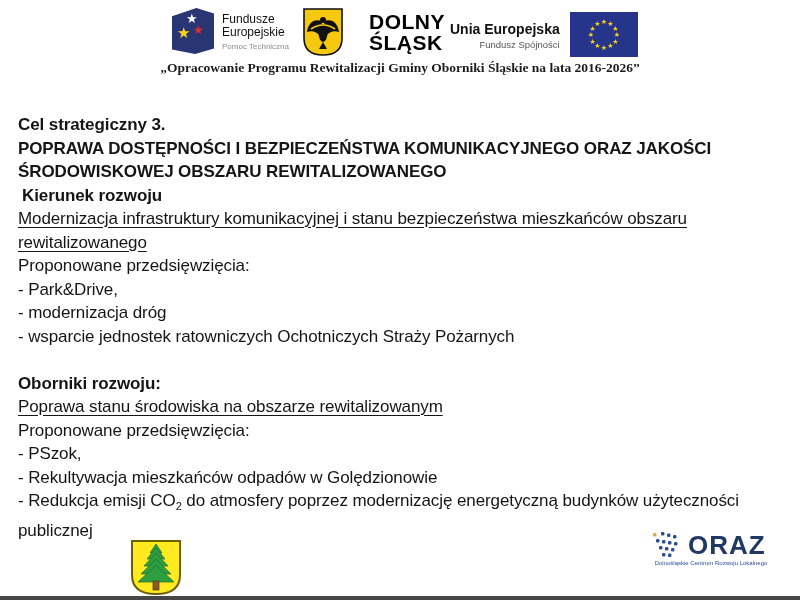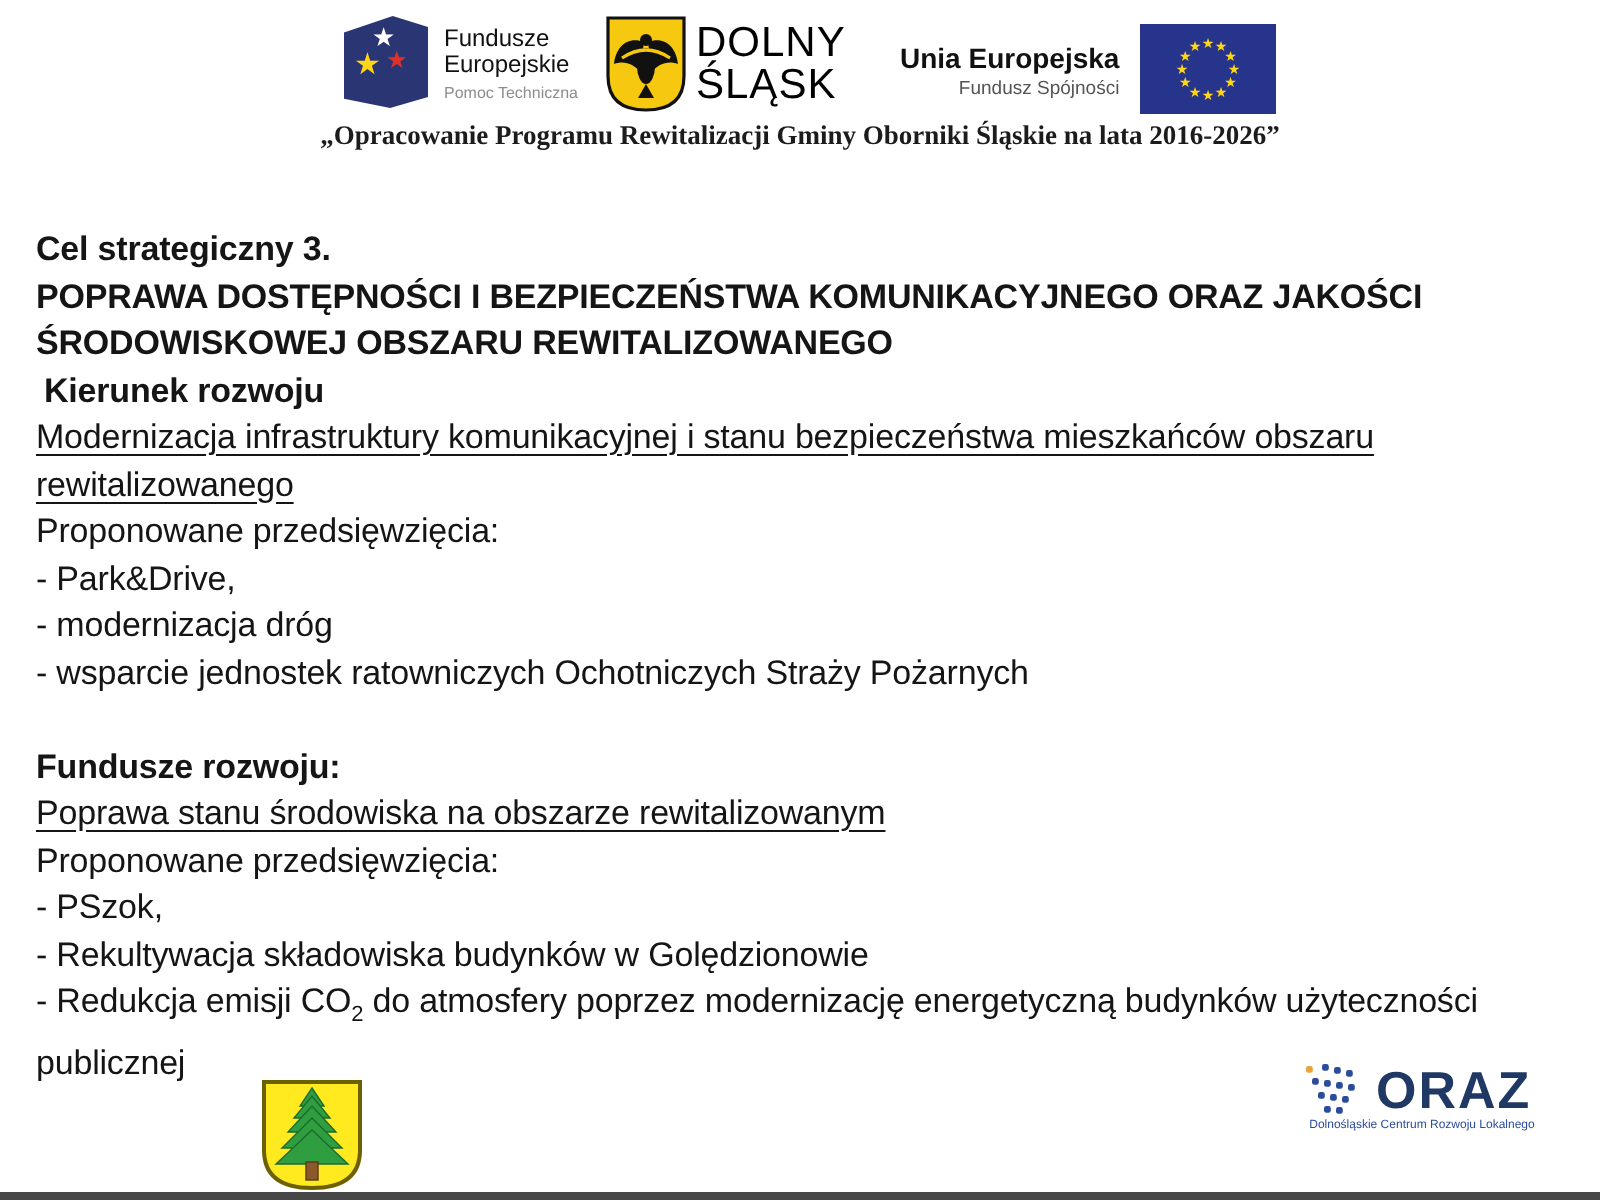--- a/index.html
+++ b/index.html
@@ -13,21 +13,21 @@
   .fe-flag{position:relative;width:42px;height:46px;background:#2a3674;
     clip-path:polygon(0 18%,58% 0,100% 12%,100% 88%,55% 100%,0 90%);}
   .fe-flag .st{position:absolute;font-size:13px;line-height:13px;}
   .fe-flag .st.white{color:#ffffff;left:14px;top:4px;}
   .fe-flag .st.yellow{color:#ffd617;left:5px;top:18px;font-size:15px;}
   .fe-flag .st.red{color:#e03127;left:21px;top:16px;font-size:12px;}
   .fe-text{margin-left:8px;padding-top:2px;}
   .fe-title{font-weight:normal;font-size:12px;line-height:13px;color:#111;}
   .fe-sub{font-size:8px;color:#8d8d8d;margin-top:3px;}
   .logo-ds{left:302px;}
-  .ds-text{margin-left:4px;font-weight:normal;font-size:21px;line-height:21px;
+  .ds-text{margin-left:25px;font-weight:bold;font-size:21px;line-height:21px;
     letter-spacing:.5px;color:#000;}
   .logo-eu{left:450px;top:12px;}
   .eu-text{text-align:right;margin-right:10px;padding-top:2px;}
   .eu-title{font-weight:bold;font-size:14px;line-height:15px;color:#111;}
   .eu-sub{font-size:9.5px;color:#555;margin-top:2px;}
   
   .quote{position:absolute;top:60px;left:0;width:800px;text-align:center;
     font-family:"Liberation Serif",serif;font-weight:bold;font-size:13.5px;color:#1c1c1c;}
   .disclaimer{position:absolute;top:84px;left:0;width:800px;text-align:center;
     font-style:italic;font-weight:bold;font-size:8px;line-height:10px;color:#1d1d1d;}
@@ -111,25 +111,25 @@
 
   <div class="body-text">
     <div class="b">Cel strategiczny 3.</div>
     <div class="b">POPRAWA DOSTĘPNOŚCI I BEZPIECZEŃSTWA KOMUNIKACYJNEGO ORAZ JAKOŚCI ŚRODOWISKOWEJ OBSZARU REWITALIZOWANEGO</div>
     <div class="b indent">Kierunek rozwoju</div>
     <div class="u">Modernizacja infrastruktury komunikacyjnej i stanu bezpieczeństwa mieszkańców obszaru rewitalizowanego</div>
     <div>Proponowane przedsięwzięcia:</div>
     <div>- Park&amp;Drive,</div>
     <div>- modernizacja dróg</div>
     <div>- wsparcie jednostek ratowniczych Ochotniczych Straży Pożarnych</div>
-    <div class="sec2 b">Fundusze rozwoju:</div>
+    <div class="sec2 b">Oborniki rozwoju:</div>
     <div class="u">Poprawa stanu środowiska na obszarze rewitalizowanym</div>
     <div>Proponowane przedsięwzięcia:</div>
     <div>- PSzok,</div>
-    <div>- Rekultywacja składowiska budynków w Golędzionowie</div>
+    <div>- Rekultywacja mieszkańców odpadów w Golędzionowie</div>
     <div><span>- Redukcja emisji CO</span><sub>2</sub><span> do atmosfery poprzez modernizację energetyczną budynków użyteczności publicznej</span></div>
   </div>
 
   <div class="crest">
     <svg width="52" height="58" viewBox="0 0 52 58">
       <path d="M2 2 H50 V36 Q50 55 26 55 Q2 55 2 36 Z" fill="#ffe91f" stroke="#6d6000" stroke-width="2"></path>
       <polygon points="26,5 32,14 20,14" fill="#2f9e41" stroke="#1c6b2e" stroke-width="0.7"></polygon>
       <polygon points="26,9 35,20 17,20" fill="#2f9e41" stroke="#1c6b2e" stroke-width="0.7"></polygon>
       <polygon points="26,14 38,27 14,27" fill="#2f9e41" stroke="#1c6b2e" stroke-width="0.7"></polygon>
       <polygon points="26,20 41,35 11,35" fill="#2f9e41" stroke="#1c6b2e" stroke-width="0.7"></polygon>

